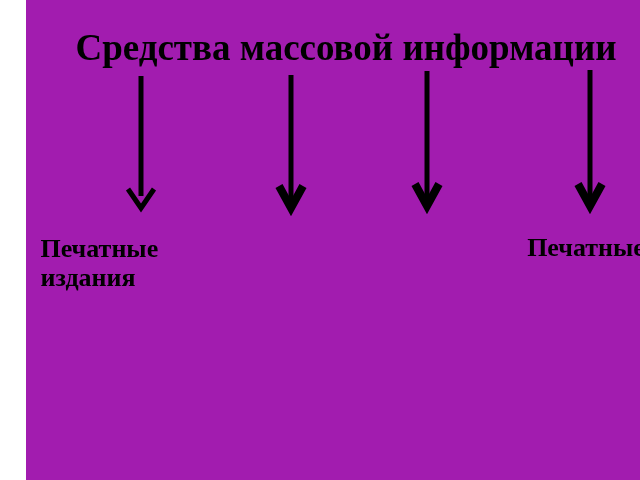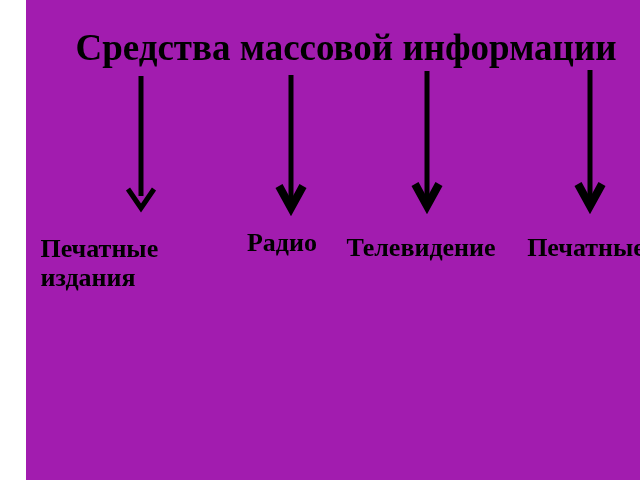--- a/index.html
+++ b/index.html
@@ -79,19 +79,17 @@
       <polyline points="389,184 401,206 413,184" stroke-width="8"></polyline>
     </g>
     <g stroke="#000000">
       <line x1="564" y1="70" x2="564" y2="198" stroke-width="5"></line>
       <polyline points="552,184 564,206 576,184" stroke-width="8"></polyline>
     </g>
   </svg>
 
   <div class="label label-print">Печатные издания</div>
 
-  <div class="label label-radio">Радио</div>
 
-  <div class="label label-tv">Телевидение</div>
 
   <div class="label label-inet">Печатные</div>
 
 </div>
 
 </body></html>

